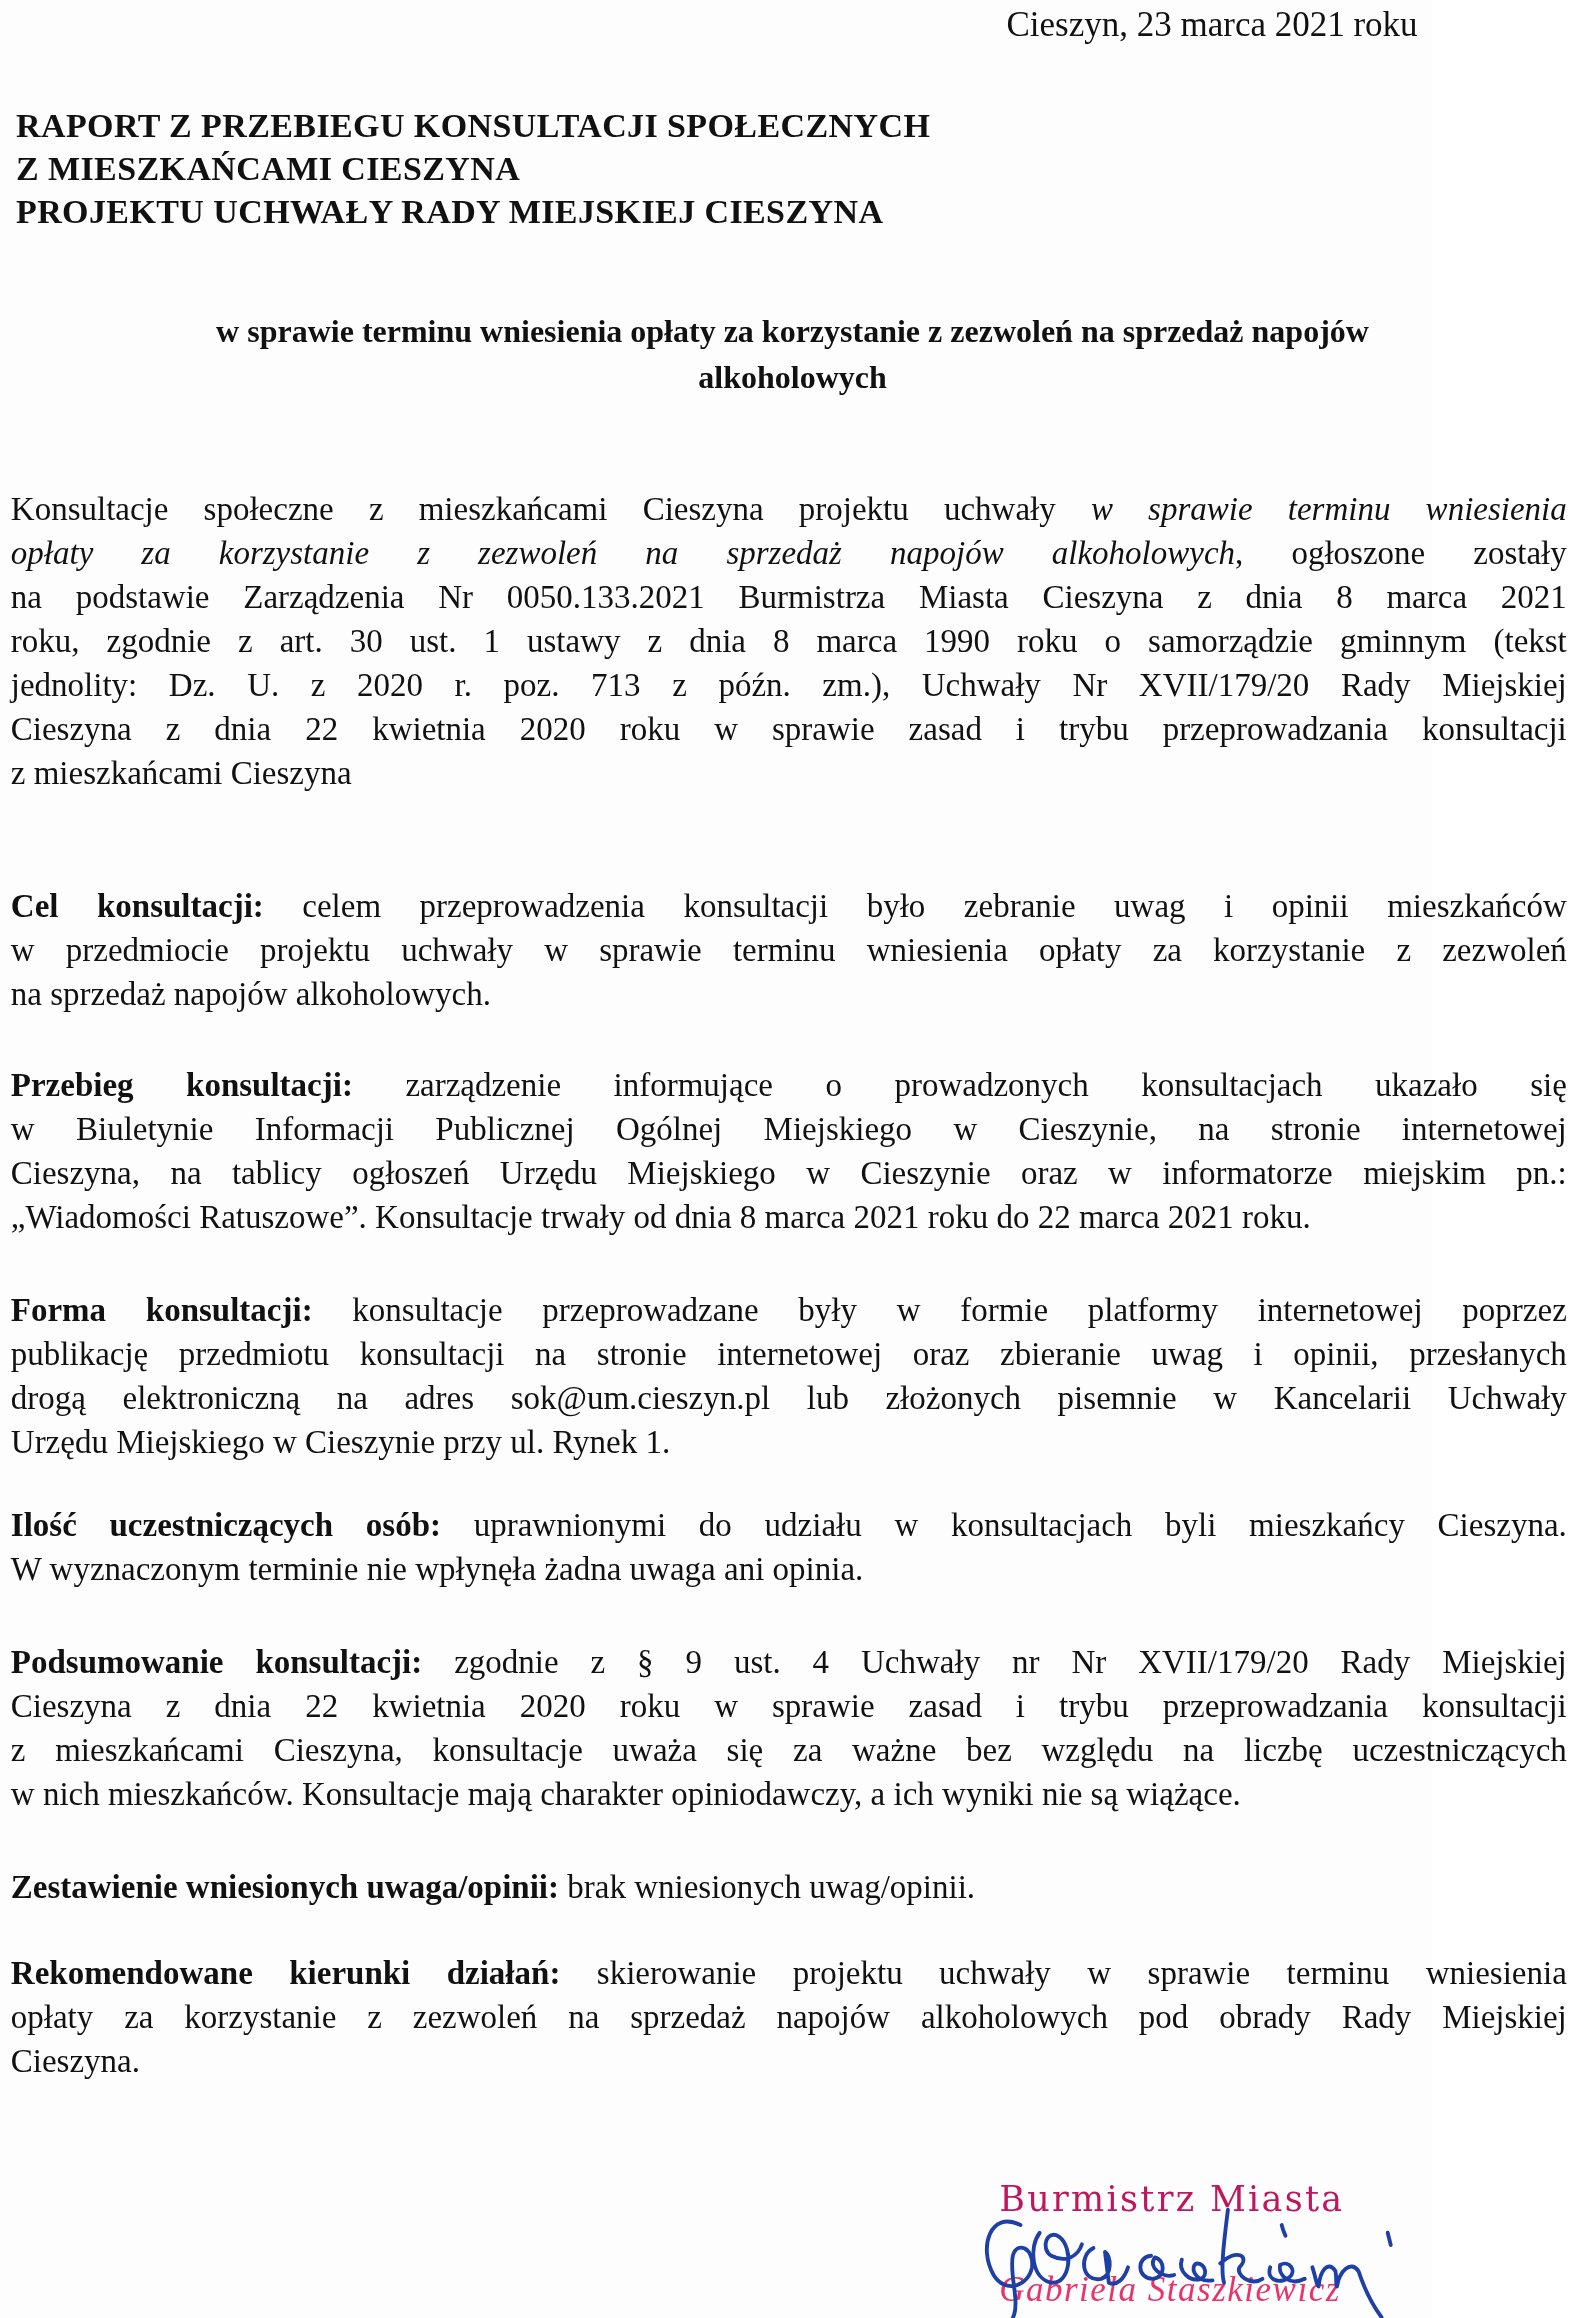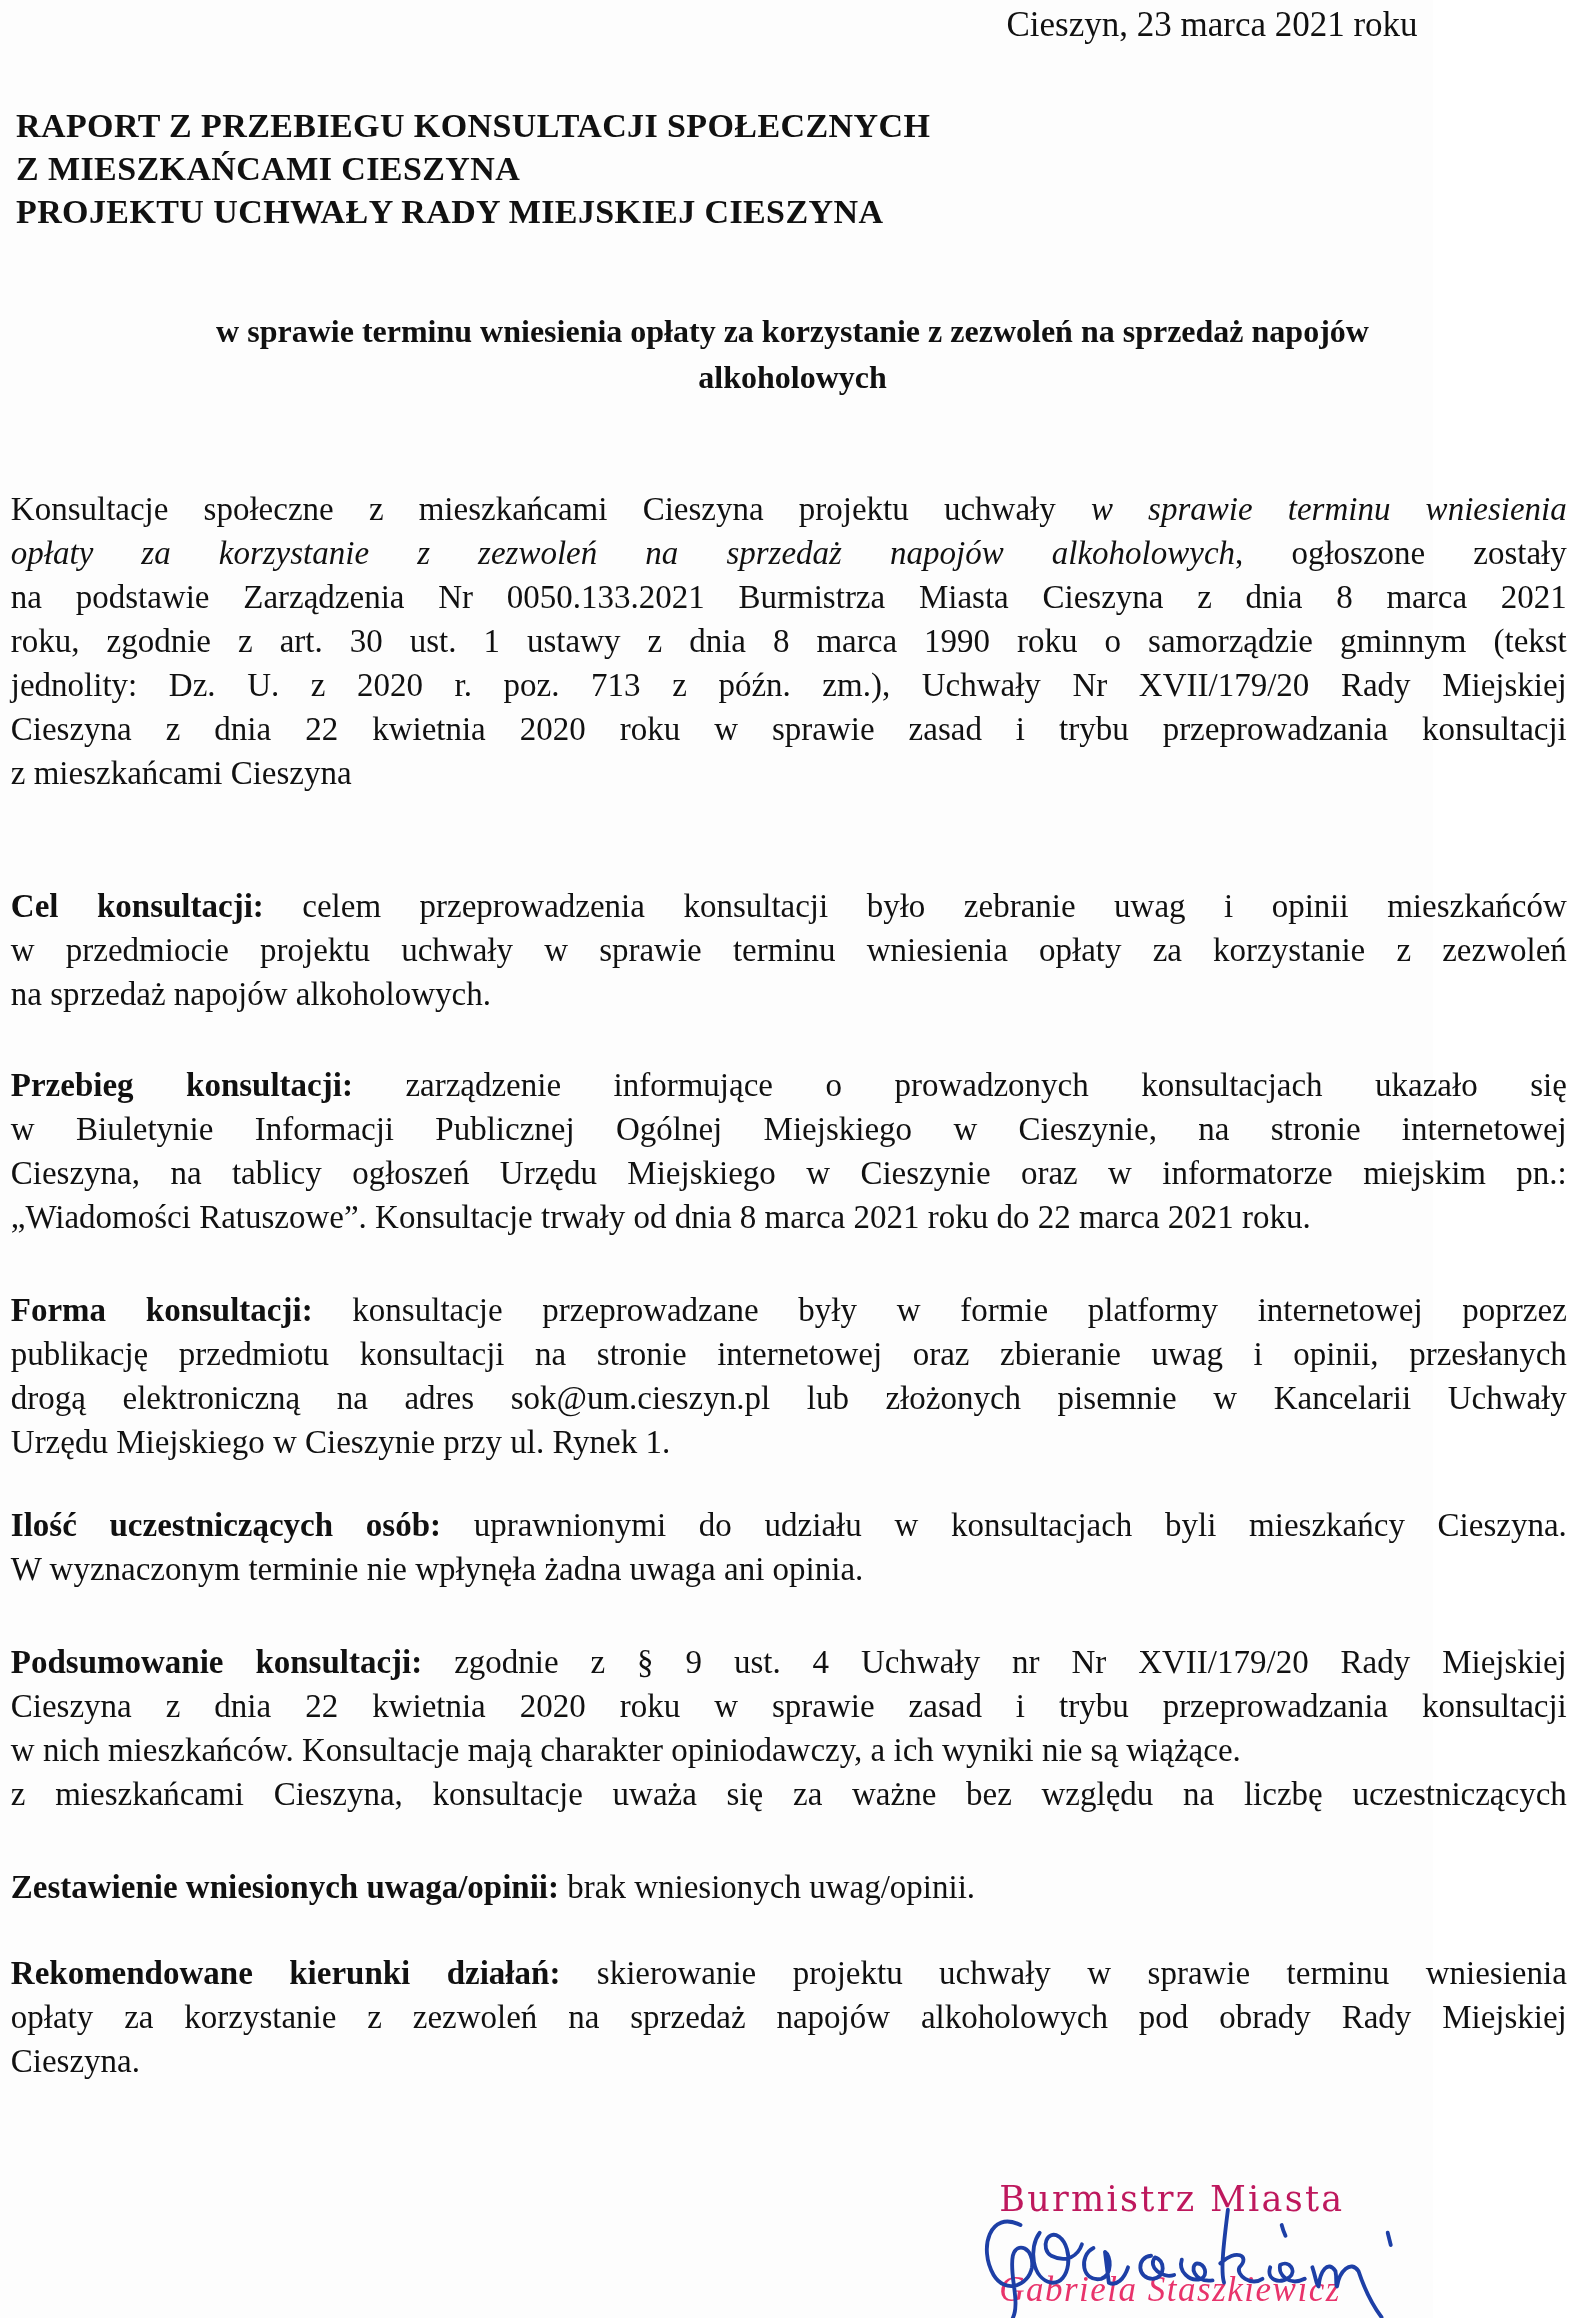--- a/index.html
+++ b/index.html
@@ -165,22 +165,22 @@
   </div>
 
   <div class="body-text" id="ilosc">
     <span class="line"><span class="label">Ilość uczestniczących osób:</span><span> uprawnionymi do udziału w konsultacjach byli mieszkańcy Cieszyna.</span></span>
     <span class="line last">W wyznaczonym terminie nie wpłynęła żadna uwaga ani opinia.</span>
   </div>
 
   <div class="body-text" id="podsum">
     <span class="line"><span class="label">Podsumowanie konsultacji:</span><span> zgodnie z § 9 ust. 4 Uchwały nr Nr XVII/179/20 Rady Miejskiej</span></span>
     <span class="line">Cieszyna z dnia 22 kwietnia 2020 roku w sprawie zasad i trybu przeprowadzania konsultacji</span>
+    <span class="line">z mieszkańcami Cieszyna, konsultacje uważa się za ważne bez względu na liczbę uczestniczących</span>
     <span class="line last">w nich mieszkańców. Konsultacje mają charakter opiniodawczy, a ich wyniki nie są wiążące.</span>
-    <span class="line">z mieszkańcami Cieszyna, konsultacje uważa się za ważne bez względu na liczbę uczestniczących</span>
   </div>
 
   <div class="body-text" id="zestaw">
     <span class="line last"><span class="label">Zestawienie wniesionych uwaga/opinii:</span><span> brak wniesionych uwag/opinii.</span></span>
   </div>
 
   <div class="body-text" id="rekom">
     <span class="line"><span class="label">Rekomendowane kierunki działań:</span><span> skierowanie projektu uchwały w sprawie terminu wniesienia</span></span>
     <span class="line">opłaty za korzystanie z zezwoleń na sprzedaż napojów alkoholowych pod obrady Rady Miejskiej</span>
     <span class="line last">Cieszyna.</span>

